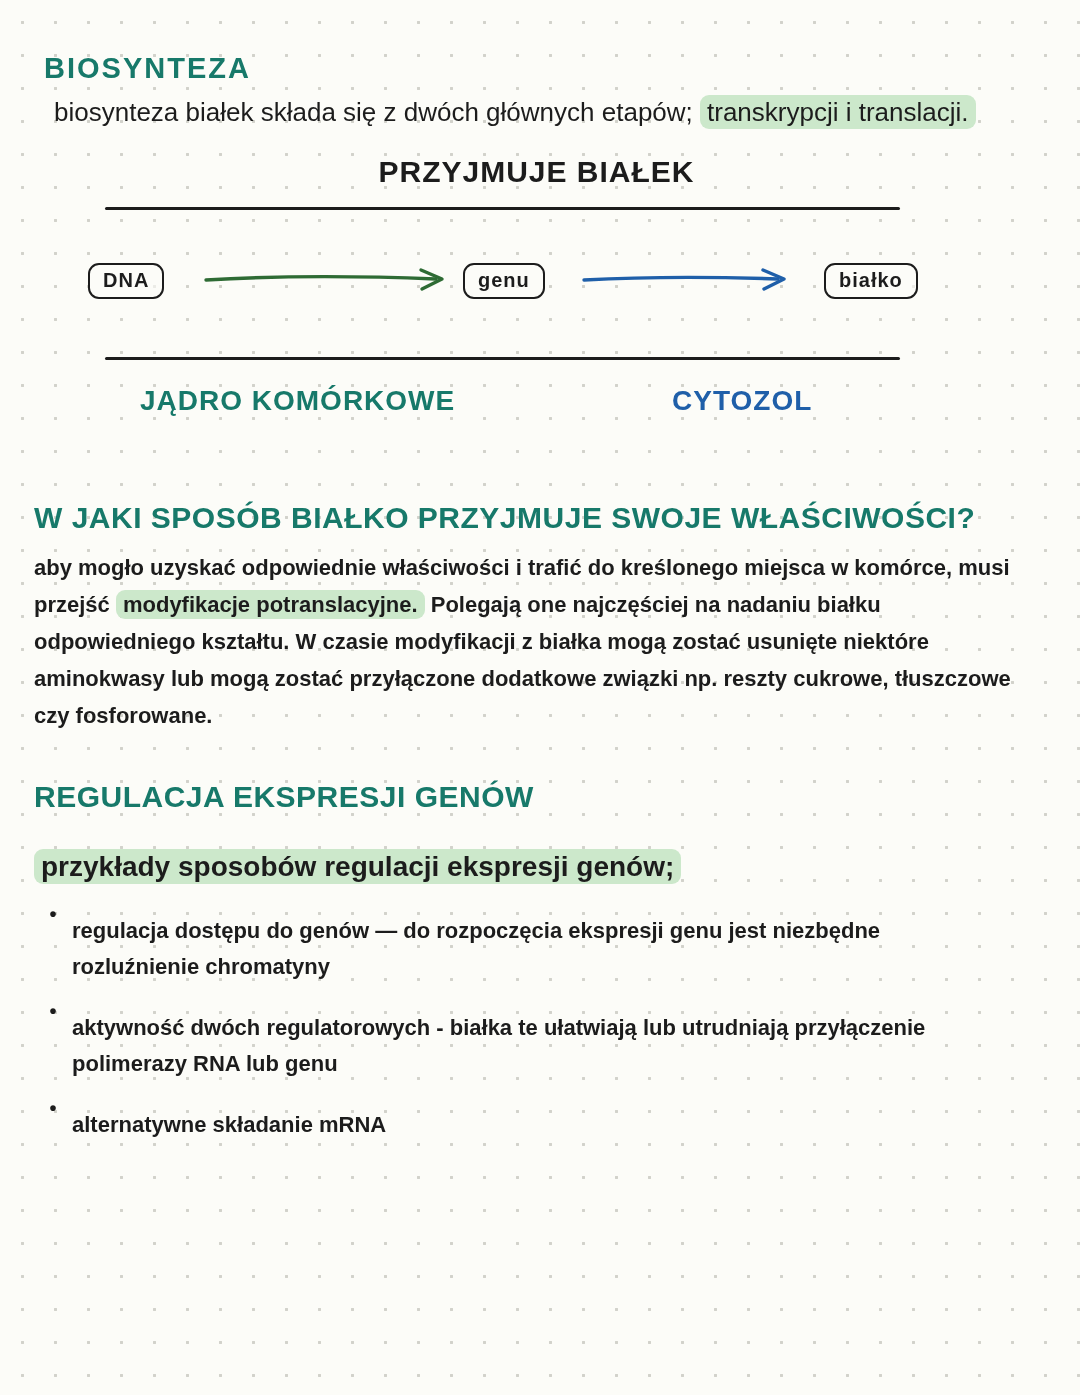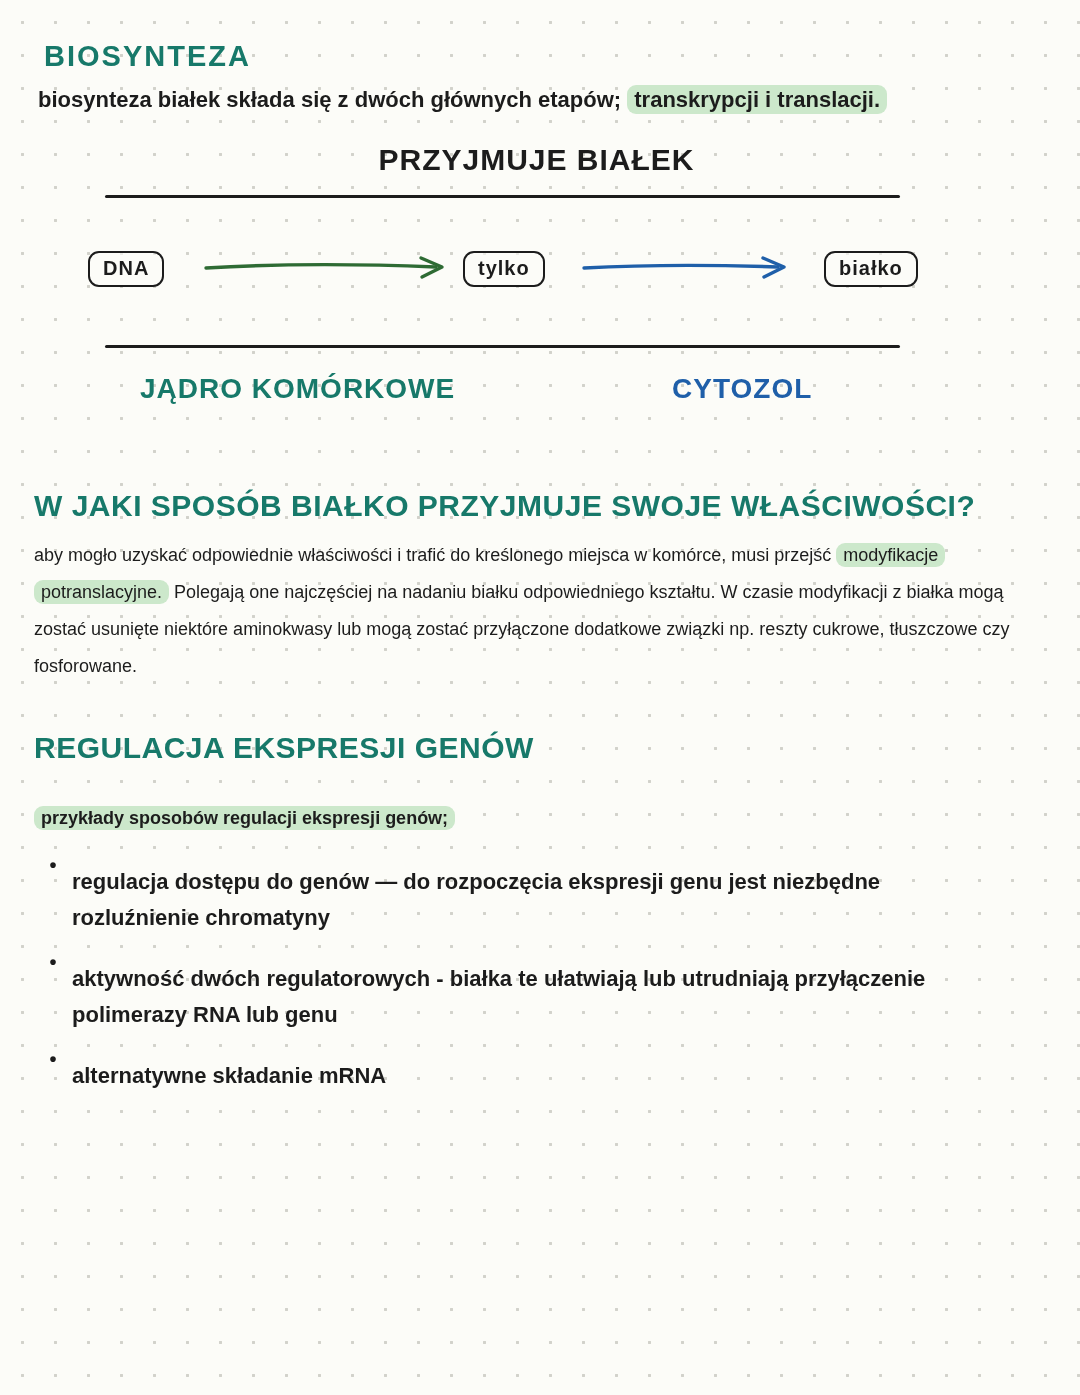--- a/index.html
+++ b/index.html
@@ -13,34 +13,34 @@
     margin: 0 auto;
     overflow: hidden;
     color: var(--ink, #1c1c1c);
     font-family: "Liberation Sans", sans-serif;
     background-color: #fcfcf8;
     background-image: radial-gradient(circle, #d2d2cb 1.4px, rgba(0,0,0,0) 1.6px);
     background-size: 33px 33px;
     background-position: 6px 6px;
   }
 
-  .content { padding: 40px 40px 0 34px; }
+  .content { padding: 52px 40px 0 34px; }
 
   .title {
     margin: 0 0 10px 10px;
     font-size: 29px;
     font-weight: bold;
     letter-spacing: 2px;
     color: var(--teal, #17796a);
   }
 
   .intro {
-    margin: 0 0 0 4px;
-    font-size: 22px;
-    font-weight: bold;
+    margin: 0 0 0 20px;
+    font-size: 26px;
+    font-weight: normal;
     line-height: 34px;
   }
 
   .hl {
     background: var(--highlight, #cde9cd);
     color: inherit;
     padding: 2px 7px;
     border-radius: 9px;
     -webkit-box-decoration-break: clone;
     box-decoration-break: clone;
@@ -92,29 +92,29 @@
     font-size: 30px;
     font-weight: bold;
     letter-spacing: 0.5px;
     color: var(--teal, #17796a);
   }
   .sec-heading.second { margin-top: 46px; }
 
   .body-text {
     margin: 0;
     max-width: 1008px;
-    font-size: 18px;
-    font-weight: normal;
+    font-size: 22px;
+    font-weight: bold;
     line-height: 37px;
   }
   .reg-body { margin-left: 4px; }
 
   .examples-label {
     margin: 36px 0 12px 0;
-    font-size: 18px;
+    font-size: 28px;
     font-weight: bold;
     line-height: 34px;
   }
 
   .bullets {
     list-style: none;
     margin: 6px 0 0 0;
     padding: 0;
     font-size: 22px;
     font-weight: bold;
@@ -138,21 +138,21 @@
 
       <div class="rule rule-top"></div>
 
       <div class="node node-dna">DNA</div>
 
       <svg class="arrow arrow-green" width="252" height="28" viewBox="0 0 252 28" aria-hidden="true">
         <path d="M4 15 C 70 11, 160 11, 234 14"></path>
         <path d="M219 5 L240 14 L220 24"></path>
       </svg>
 
-      <div class="node node-mrna">tylko</div>
+      <div class="node node-mrna">genu</div>
 
       <svg class="arrow arrow-blue" width="216" height="28" viewBox="0 0 216 28" aria-hidden="true">
         <path d="M4 15 C 60 12, 140 12, 198 14"></path>
         <path d="M183 5 L204 14 L184 24"></path>
       </svg>
 
       <div class="node node-protein">białko</div>
 
       <div class="rule rule-bottom"></div>
 

